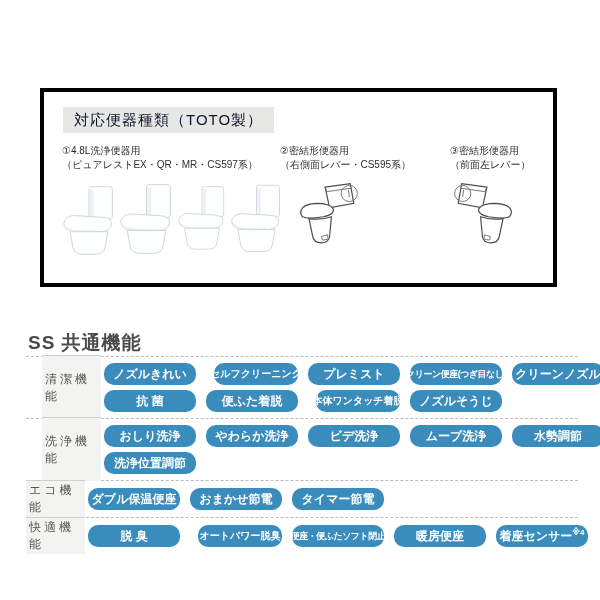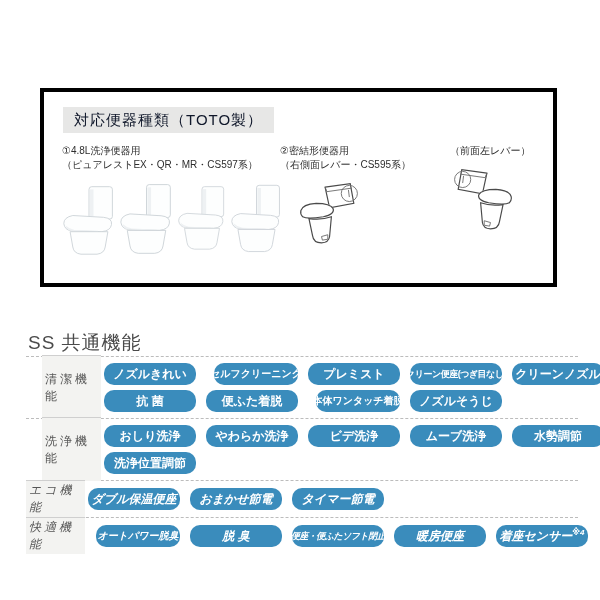--- a/index.html
+++ b/index.html
@@ -49,33 +49,33 @@
   .tp2{width:55px;height:75px;}
   .tp3{width:50px;height:77px;}
   .tp4{width:53px;height:76px;}
   .toilet-outline{width:64px;height:70px;margin-top:8px;}
   .cgroup-2 .toilet-outline{margin-left:14px;}
   .cgroup-3 .toilet-outline{margin-left:4px;transform:scaleX(-1);}
 
   
   .features-title{
     position:absolute;left:28px;top:330px;
-    font-size:19px;font-weight:400;
+    font-size:19px;font-weight:700;
     color:var(--heading-text);
     letter-spacing:1px;
   }
   .ftable{
     position:absolute;left:26px;top:356px;width:552px;
   }
   .frow{
     display:flex;
     border-top:1px dashed var(--separator);
     padding:6px 16px 6px;
   }
-  .frow.tall{padding:7px 0 7px;font-style:italic;}
+  .frow.tall{padding:7px 0 7px;}
   .fcat{
     flex:0 0 59px;
     background:var(--cell-bg);
     box-shadow:0 -1px 0 #cfcfcf;
     margin:-7px 3px -7px 0;
     display:flex;align-items:center;justify-content:center;
     font-size:12px;color:#555;
     letter-spacing:3px;
     padding-left:3px;
   }
@@ -155,20 +155,21 @@
 
     <div class="cgroup cgroup-2">
       <div class="g-title">②密結形便器用</div>
       <div class="g-sub">（右側面レバー・CS595系）</div>
       <svg class="toilet-outline">
           <use href="#toiletOutline"></use>
         </svg>
     </div>
 
     <div class="cgroup cgroup-3">
+      <div class="g-title">③密結形便器用</div>
       <div class="g-sub">（前面左レバー）</div>
       <svg class="toilet-outline">
           <use href="#toiletOutline"></use>
         </svg>
     </div>
 
   </div>
 </div>
 
 <h2 class="features-title">SS 共通機能</h2>
@@ -206,20 +207,20 @@
     <div class="fbadges">
         <div class="badge">ダブル保温便座</div>
         <div class="badge">おまかせ節電</div>
         <div class="badge">タイマー節電</div>
       </div>
   </div>
 
   <div class="frow tall">
     <div class="fcat">快適機能</div>
     <div class="fbadges">
+        <div class="badge">脱 臭</div>
         <div class="badge small">オートパワー脱臭</div>
-        <div class="badge">脱 臭</div>
         <div class="badge xsmall">便座・便ふたソフト閉止</div>
         <div class="badge">暖房便座</div>
         <div class="badge">着座センサー<sup>※4</sup></div>
       </div>
   </div>
 </div>
 
 </body></html>

